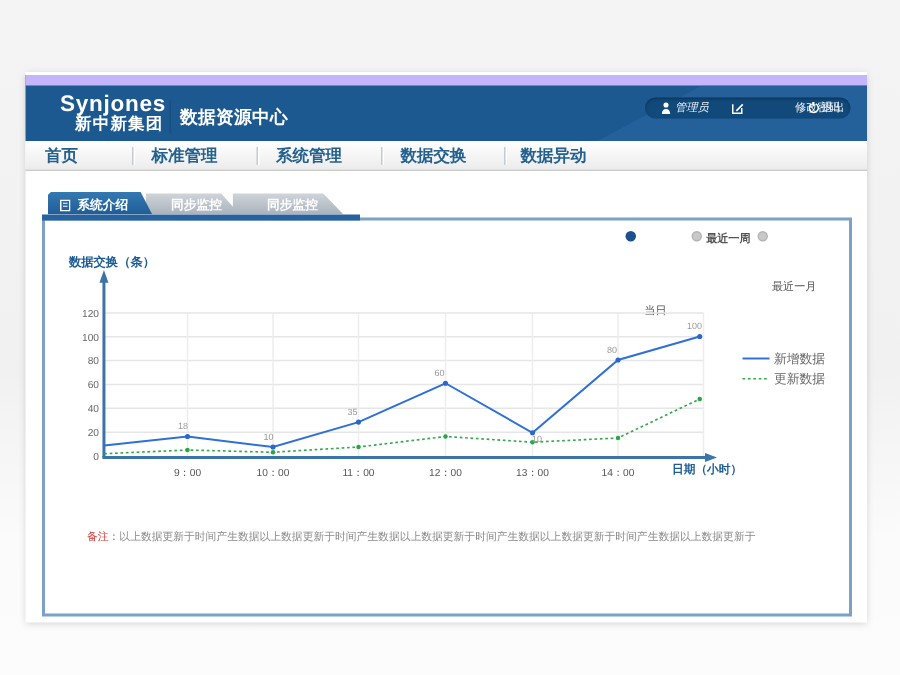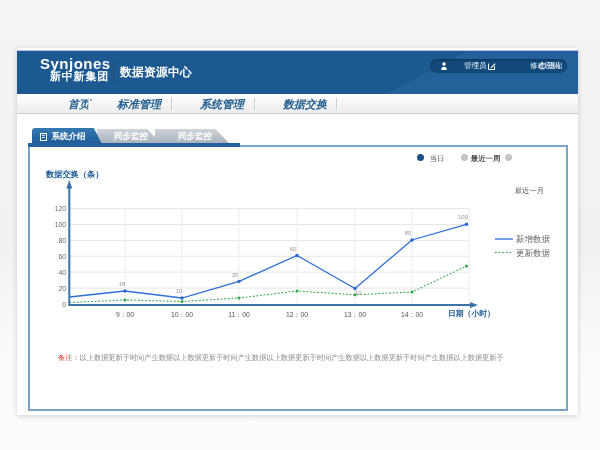--- a/index.html
+++ b/index.html
@@ -3,41 +3,41 @@
 <meta charset="utf-8">
 <style>
   html,body{margin:0;padding:0;}
   body{width:600px;height:450px;overflow:hidden;position:relative;
        font-family:"Liberation Sans",sans-serif;
        background:linear-gradient(180deg,#f4f4f4 0%,#f1f1f1 55%,#fbfbfb 80%,#fcfcfc 100%);}
   #page{position:absolute;left:17px;top:48px;width:561px;height:367px;background:#fff;
         box-shadow:0 1px 5px rgba(0,0,0,0.18);}
   
   #hdr{position:absolute;left:0;top:2px;width:100%;height:44px;
-       border-top:1px solid #c4b5fd;box-sizing:border-box;
+       border-top:7px solid #c4b5fd;box-sizing:border-box;
        background:#1d5991;}
   #hdrlight{position:absolute;left:0;top:0;width:100%;height:100%;
        background:#24619b;clip-path:polygon(368px 44px,451px 0,100% 0,100% 44px);}
   #logo1{position:absolute;left:23px;top:4px;color:#fff;font-size:15px;font-weight:bold;
          letter-spacing:0.5px;}
   #logo2{position:absolute;left:33px;top:17.5px;color:#fff;font-size:11px;font-weight:bold;
          letter-spacing:0.8px;}
   #hdrdiv{position:absolute;left:96px;top:10px;width:1px;height:22px;background:rgba(0,0,0,0.12);}
   #title{position:absolute;left:103px;top:13.5px;color:#fff;font-size:11.8px;font-weight:bold;
          letter-spacing:0.2px;}
   #pill{position:absolute;left:413px;top:8px;width:137px;height:14px;border-radius:8px;
         background:#11497b;box-shadow:inset 0 1px 2px rgba(0,0,0,0.3);
         color:#eef3f8;font-size:7.5px;white-space:nowrap;}
   #pill svg{position:absolute;top:3px;}
   #pill span{position:absolute;top:3px;line-height:8px;}
   
   #nav{position:absolute;left:0;top:46.5px;width:100%;height:18px;
        background:linear-gradient(180deg,#fefefe,#ececec);border-bottom:1px solid #ccc;}
-  #nav .n{position:absolute;top:0;height:18px;line-height:18px;text-align:right;
-          color:#25618f;font-size:11px;font-weight:bold;font-style:italic;}
+  #nav .n{position:absolute;top:0;height:18px;line-height:18px;text-align:left;
+          color:#25618f;font-size:11px;font-weight:bold;}
   #nav .d{position:absolute;top:3px;width:1px;height:12px;background:#c3ccd4;
           box-shadow:1px 0 0 #fff;}
   
   .tab{position:absolute;height:15.5px;line-height:15.5px;font-size:8.5px;font-weight:bold;
        color:#fff;text-align:center;}
   #tab1{left:14.5px;top:79.5px;width:70px;z-index:3;
         background:linear-gradient(180deg,#3478b2,#205d97);
         clip-path:polygon(0 18%,3px 0,62px 0,100% 100%,0 100%);}
   #tab1 .txt{position:absolute;left:20px;top:1px;}
   #tab2{left:80px;top:80.5px;width:58px;height:14.5px;line-height:14.5px;z-index:2;
@@ -69,58 +69,59 @@
     <div id="hdrlight"></div>
     <div id="logo1">Synjones</div>
     <div id="logo2">新中新集团</div>
     <div id="hdrdiv"></div>
     <div id="title">数据资源中心</div>
     <div id="pill">
       <svg style="left:11px;" width="6" height="8" viewBox="0 0 6 8">
           <circle cx="3" cy="2" r="1.7" fill="#fff"></circle>
           <path d="M0.2 8 Q0.4 4.7 3 4.7 Q5.6 4.7 5.8 8 Z" fill="#fff"></path>
         </svg>
-      <span style="left:34px;">管理员</span>
+      <span style="left:20px;font-style:italic;">管理员</span>
       <svg style="left:58px;" width="8" height="8" viewBox="0 0 8 8">
           <path d="M0.5 1.5 L0.5 7.5 L6.5 7.5 L6.5 4" fill="none" stroke="#fff" stroke-width="1"></path>
           <path d="M2.5 5.5 L6.8 1.2 L7.6 2 L3.3 6.3 Z" fill="#fff"></path>
         </svg>
       <span style="left:68px;margin-left:32px;">修改密码</span>
       <svg style="left:109px;" width="7" height="8" viewBox="0 0 7 8">
           <path d="M2.1 1.3 A3 3 0 1 0 4.9 1.3" fill="none" stroke="#fff" stroke-width="1"></path>
           <line x1="3.5" y1="0" x2="3.5" y2="2.8" stroke="#fff" stroke-width="1"></line>
         </svg>
       <span style="left:118px;text-align:right;">退出</span>
     </div>
   </div>
   <div id="nav">
     <div class="n" style="left:13px;width:60px;">首页</div>
     <div class="n" style="left:84px;width:60px;">标准管理</div>
     <div class="n" style="left:167px;width:60px;">系统管理</div>
     <div class="n" style="left:250px;width:60px;">数据交换</div>
+    <div class="n" style="left:330px;width:60px;">数据异动</div>
     <div class="d" style="left:71px;"></div>
     <div class="d" style="left:154px;"></div>
     <div class="d" style="left:237px;"></div>
     <div class="d" style="left:319px;"></div>
   </div>
   <div id="tabbar"></div>
   <div class="tab" id="tab1">
     <svg style="position:absolute;left:8px;top:5px;" width="7" height="8" viewBox="0 0 7 8">
         <rect x="0.5" y="0.5" width="6" height="7" fill="none" stroke="#fff" stroke-width="1"></rect>
         <line x1="2" y1="2.5" x2="5" y2="2.5" stroke="#fff" stroke-width="0.8"></line>
         <line x1="2" y1="4.5" x2="5" y2="4.5" stroke="#fff" stroke-width="0.8"></line>
       </svg>
     <span class="txt">系统介绍</span>
   </div>
   <div class="tab" id="tab2">同步监控</div>
   <div class="tab" id="tab3">同步监控</div>
   <div id="panel"></div>
   <div id="radios">
     <span class="rdot rsel" style="left:400px;"></span>
-      <span class="rtxt" style="left:412.7px;">当日</span>
+      <span class="rtxt" style="left:412.7px;margin-top:48px;">当日</span>
     <span class="rdot rgray" style="left:444px;"></span>
       <span class="rtxt" style="left:453.8px;font-weight:bold;">最近一周</span>
     <span class="rdot rgray" style="left:487.8px;"></span>
       <span class="rtxt" style="left:497.7px;margin-top:32px;">最近一月</span>
   </div>
   <svg id="chart" width="520" height="170" viewBox="0 0 520 170">
 
     <text x="6" y="11" font-size="8.2" font-weight="bold" fill="#1e5c94">数据交换（条）</text>
 
     <g stroke="#e6e6e6" stroke-width="1">

